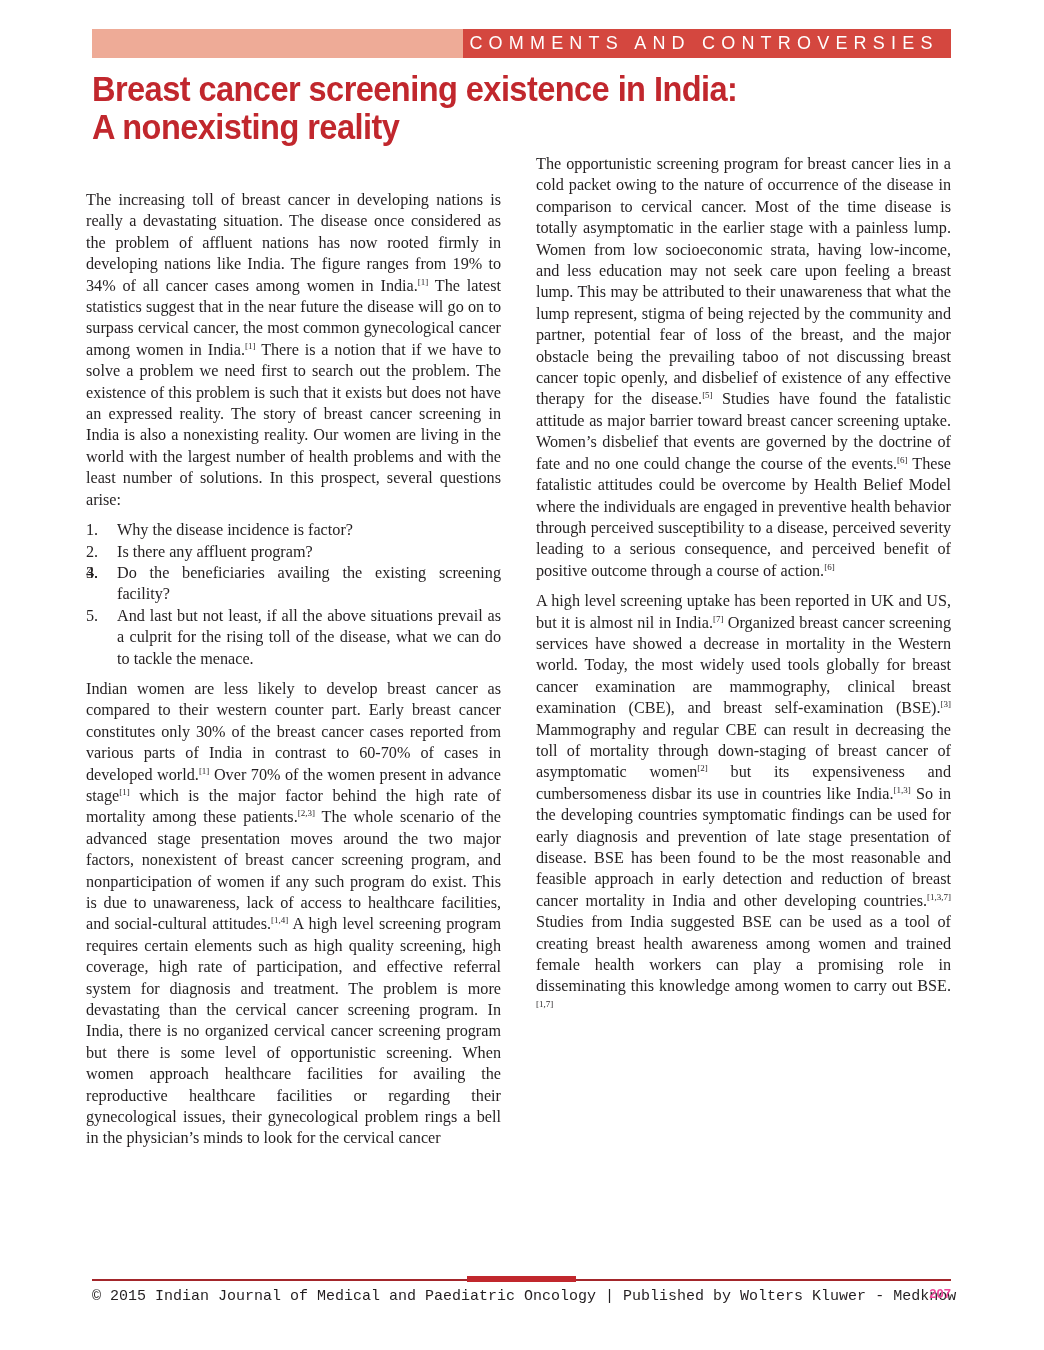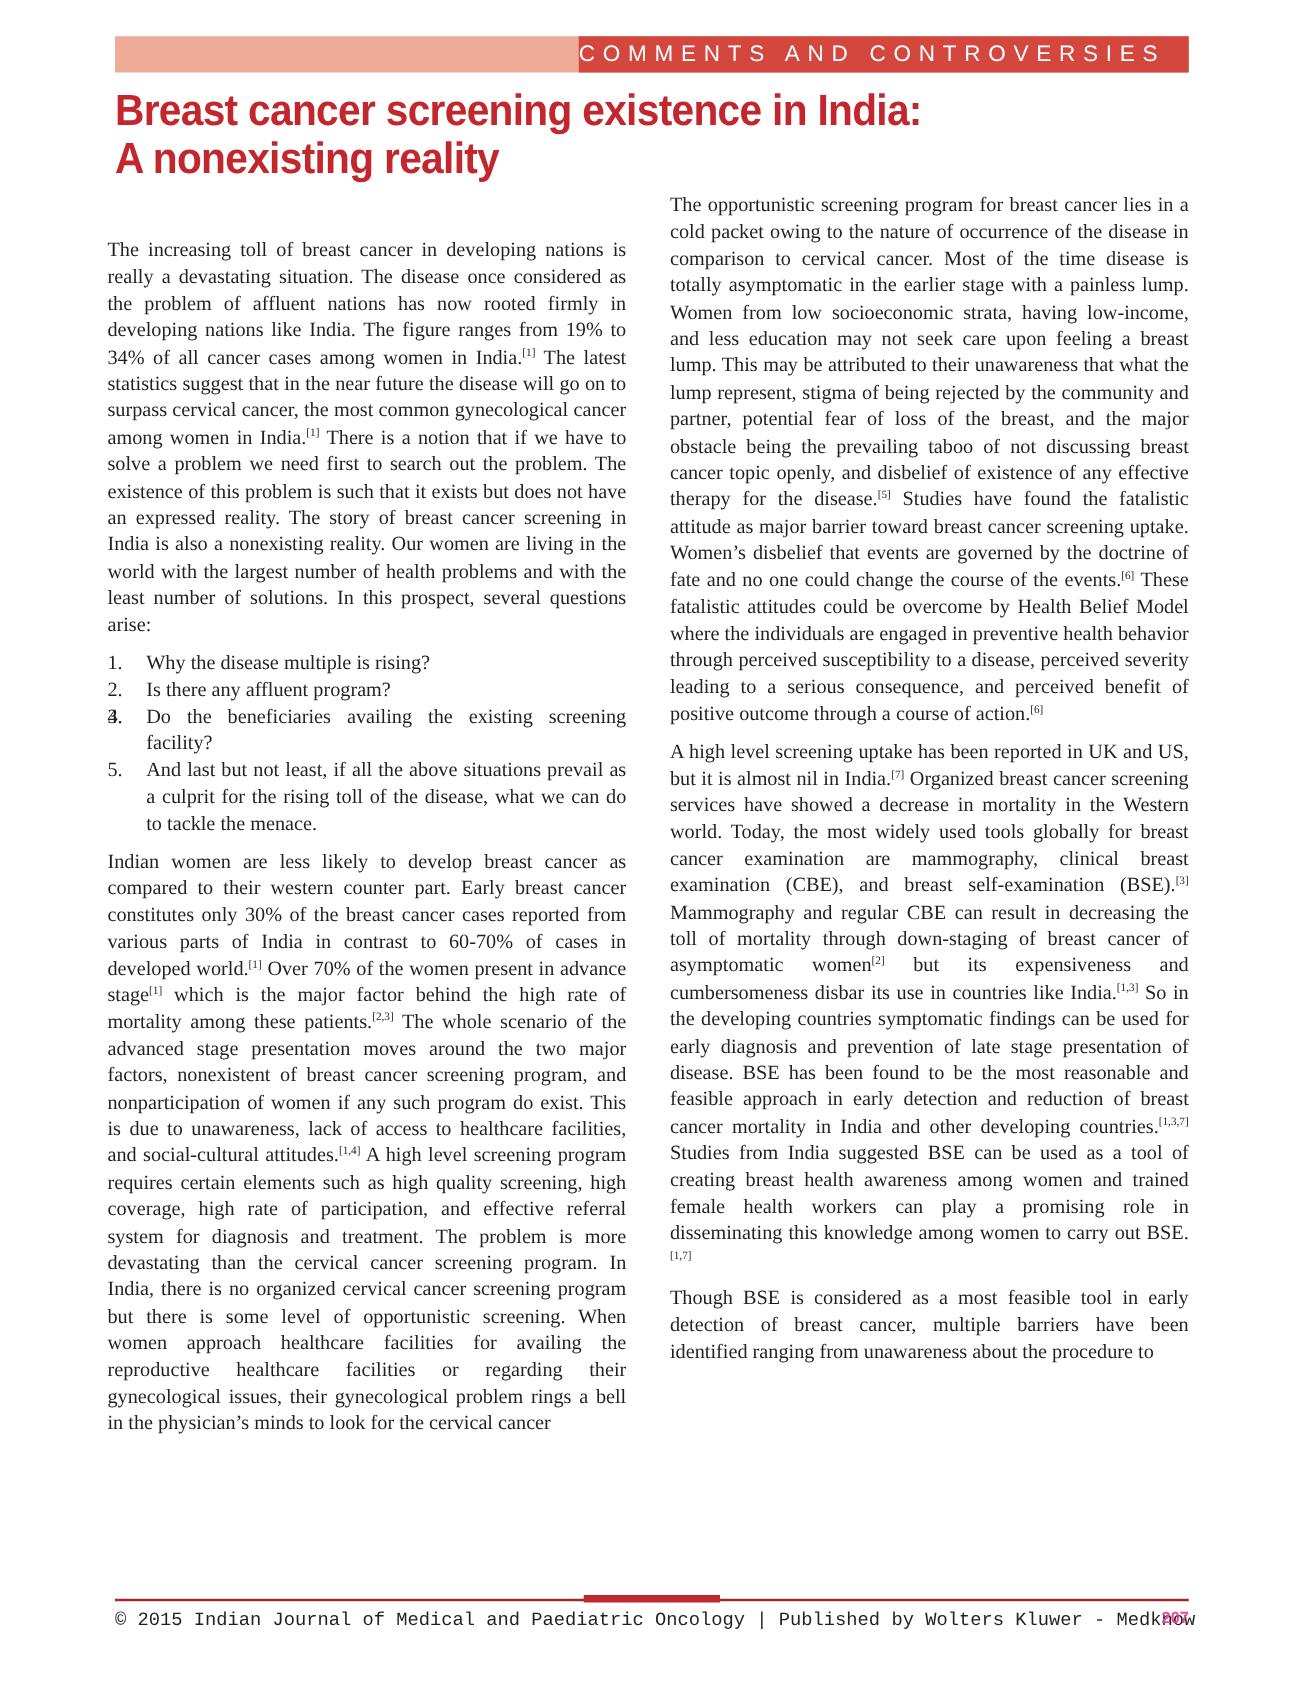--- a/index.html
+++ b/index.html
@@ -1,18 +1,18 @@
 <!DOCTYPE html>
 <html><head>
 <meta charset="utf-8">
 <style>
   html, body { margin:0; padding:0; background:#ffffff; }
   body { width:1044px; height:1350px; position:relative; overflow:hidden; font-family:"Liberation Serif", "DejaVu Serif", serif; color:#231f20; }
   .banner { position:absolute; left:92px; top:29px; width:859px; height:29px; background:#eeab97; }
-  .banner-label { position:absolute; right:0; top:0; height:29px; width:488px; background:#d4473f; color:#ffffff; font-family:"Liberation Sans", sans-serif; font-size:18px; letter-spacing:6.2px; line-height:29px; text-align:left; padding-right:6px; box-sizing:border-box; }
+  .banner-label { position:absolute; right:0; top:0; height:29px; width:488px; background:#d4473f; color:#ffffff; font-family:"Liberation Sans", sans-serif; font-size:18px; letter-spacing:6.2px; line-height:29px; text-align:center; padding-right:6px; box-sizing:border-box; }
   .title { position:absolute; left:92px; top:70px; width:860px; margin:0; color:#c1272d; font-family:"Liberation Sans", sans-serif; font-weight:bold; font-size:35px; line-height:38px; letter-spacing:-0.6px; transform:scaleX(0.93); transform-origin:left top; }
   .col { position:absolute; top:154px; width:415px; font-size:16.2px; line-height:21.4px; text-align:justify; }
   .col.left { left:86px;margin-top:36px; }
   .col.right { left:536px; }
   .col p { margin:0 0 9px 0; }
   sup { font-size:9px; line-height:0; vertical-align:6px; }
   ol { margin:0 0 9px 0; padding:0; list-style:none; }
   ol li { position:relative; padding-left:31px; }
   ol li .num { position:absolute; left:0; top:0; }
   .footer-line { position:absolute; left:92px; top:1279px; width:859px; height:2px; background:#a3262b; }
@@ -28,31 +28,30 @@
 </div>
 
 <h1 class="title">
   <span>Breast cancer screening existence in India:</span><br>
   <span>A nonexisting reality</span>
 </h1>
 
 <div class="col left">
   <p><span>The increasing toll of breast cancer in developing nations is really a devastating situation. The disease once considered as the problem of affluent nations has now rooted firmly in developing nations like India. The figure ranges from 19% to 34% of all cancer cases among women in India.</span><sup>[1]</sup><span> The latest statistics suggest that in the near future the disease will go on to surpass cervical cancer, the most common gynecological cancer among women in India.</span><sup>[1]</sup><span> There is a notion that if we have to solve a problem we need first to search out the problem. The existence of this problem is such that it exists but does not have an expressed reality. The story of breast cancer screening in India is also a nonexisting reality. Our women are living in the world with the largest number of health problems and with the least number of solutions. In this prospect, several questions arise:</span></p>
   <ol>
-    <li><span class="num">1.</span><span>Why the disease multiple is rising?</span></li>
+    <li><span class="num">1.</span><span>Why the disease incidence is factor?</span></li>
     <li><span class="num">2.</span><span>Is there any affluent program?</span></li>
     <li><span class="num">3.</span></li>
     <li><span class="num">4.</span><span>Do the beneficiaries availing the existing screening facility?</span></li>
     <li><span class="num">5.</span><span>And last but not least, if all the above situations prevail as a culprit for the rising toll of the disease, what we can do to tackle the menace.</span></li>
   </ol>
   <p><span>Indian women are less likely to develop breast cancer as compared to their western counter part. Early breast cancer constitutes only 30% of the breast cancer cases reported from various parts of India in contrast to 60-70% of cases in developed world.</span><sup>[1]</sup><span> Over 70% of the women present in advance stage</span><sup>[1]</sup><span> which is the major factor behind the high rate of mortality among these patients.</span><sup>[2,3]</sup><span> The whole scenario of the advanced stage presentation moves around the two major factors, nonexistent of breast cancer screening program, and nonparticipation of women if any such program do exist. This is due to unawareness, lack of access to healthcare facilities, and social-cultural attitudes.</span><sup>[1,4]</sup><span> A high level screening program requires certain elements such as high quality screening, high coverage, high rate of participation, and effective referral system for diagnosis and treatment. The problem is more devastating than the cervical cancer screening program. In India, there is no organized cervical cancer screening program but there is some level of opportunistic screening. When women approach healthcare facilities for availing the reproductive healthcare facilities or regarding their gynecological issues, their gynecological problem rings a bell in the physician’s minds to look for the cervical cancer</span></p>
 </div>
 
 <div class="col right">
   <p><span>The opportunistic screening program for breast cancer lies in a cold packet owing to the nature of occurrence of the disease in comparison to cervical cancer. Most of the time disease is totally asymptomatic in the earlier stage with a painless lump. Women from low socioeconomic strata, having low-income, and less education may not seek care upon feeling a breast lump. This may be attributed to their unawareness that what the lump represent, stigma of being rejected by the community and partner, potential fear of loss of the breast, and the major obstacle being the prevailing taboo of not discussing breast cancer topic openly, and disbelief of existence of any effective therapy for the disease.</span><sup>[5]</sup><span> Studies have found the fatalistic attitude as major barrier toward breast cancer screening uptake. Women’s disbelief that events are governed by the doctrine of fate and no one could change the course of the events.</span><sup>[6]</sup><span> These fatalistic attitudes could be overcome by Health Belief Model where the individuals are engaged in preventive health behavior through perceived susceptibility to a disease, perceived severity leading to a serious consequence, and perceived benefit of positive outcome through a course of action.</span><sup>[6]</sup></p>
   <p><span>A high level screening uptake has been reported in UK and US, but it is almost nil in India.</span><sup>[7]</sup><span> Organized breast cancer screening services have showed a decrease in mortality in the Western world. Today, the most widely used tools globally for breast cancer examination are mammography, clinical breast examination (CBE), and breast self-examination (BSE).</span><sup>[3]</sup><span> Mammography and regular CBE can result in decreasing the toll of mortality through down-staging of breast cancer of asymptomatic women</span><sup>[2]</sup><span> but its expensiveness and cumbersomeness disbar its use in countries like India.</span><sup>[1,3]</sup><span> So in the developing countries symptomatic findings can be used for early diagnosis and prevention of late stage presentation of disease. BSE has been found to be the most reasonable and feasible approach in early detection and reduction of breast cancer mortality in India and other developing countries.</span><sup>[1,3,7]</sup><span> Studies from India suggested BSE can be used as a tool of creating breast health awareness among women and trained female health workers can play a promising role in disseminating this knowledge among women to carry out BSE.</span><sup>[1,7]</sup></p>
-  <p>Though BSE is considered as a most feasible tool in early detection of breast cancer, multiple barriers have been identified ranging from unawareness about the procedure to</p>
 </div>
 
 <div class="footer-line"></div>
 <div class="footer-accent"></div>
 <div class="footer-text">© 2015 Indian Journal of Medical and Paediatric Oncology | Published by Wolters Kluwer - Medknow</div>
 <div class="page-num">207</div>
 
 </body></html>

